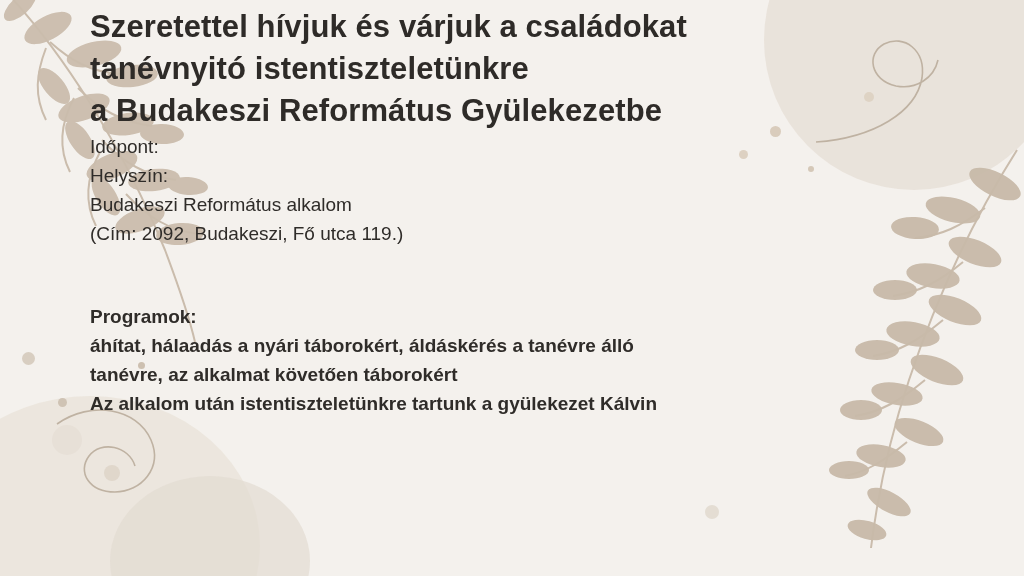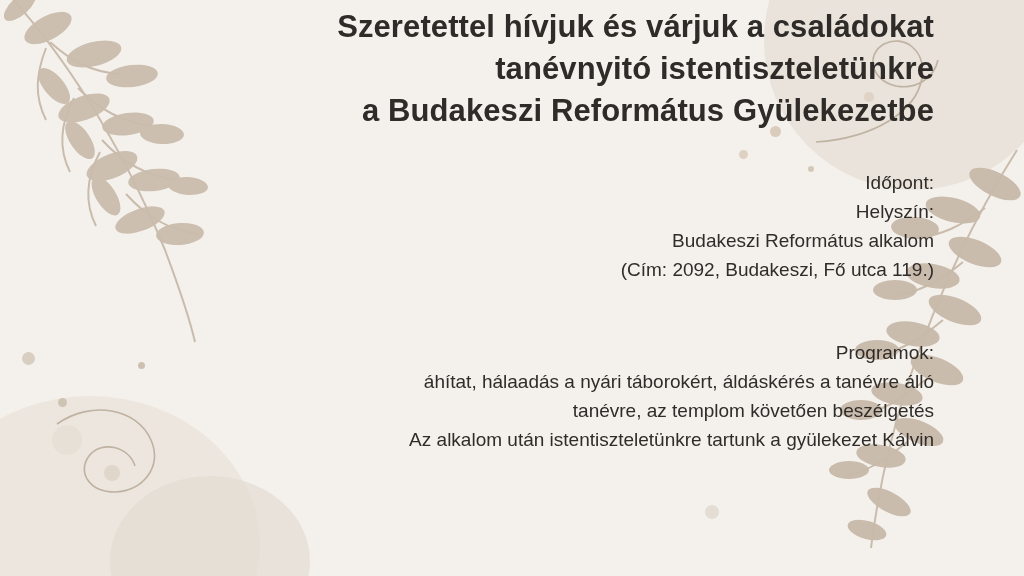--- a/index.html
+++ b/index.html
@@ -60,44 +60,44 @@
   .squiggle.tr { right: 80px; top: 20px; }
   .squiggle.bl { left: 55px; bottom: 60px; }
 
   .content {
     position: relative;
     z-index: 5;
     width: 1024px;
     height: 576px;
     box-sizing: border-box;
     padding: 0 90px;
-    text-align: right;
+    text-align: left;
     color: #332f2c;
   }
   .title {
     margin: 0;
     padding-top: 6px;
     font-size: 31px;
     font-weight: 700;
     line-height: 1.35;
     color: #2e2b28;
     letter-spacing: .1px;
   }
   .title .line { display: block; }
 
   .block {
     font-size: 19px;
     line-height: 1.53;
     color: #2f2c29;
   }
-  .details { margin-top: 36px; }
+  .details { }
   .details .line { display: block; }
 
   .programs { margin-top: 54px; }
-  .programs .line { display: block; }
+  .programs .line { display: block; font-weight: bold; }
 </style>
 </head>
 <body>
 
 <div class="poster">
 
   <div class="blob blob-tr"></div>
   <div class="blob blob-bl"></div>
   <div class="blob blob-bl2"></div>
 
@@ -191,18 +191,18 @@
     <div class="block details">
       <span class="line">Időpont:</span>
       <span class="line">Helyszín:</span>
       <span class="line">Budakeszi Református alkalom</span>
       <span class="line">(Cím: 2092, Budakeszi, Fő utca 119.)</span>
     </div>
 
     <div class="block programs">
       <span class="line">Programok:</span>
       <span class="line">áhítat, hálaadás a nyári táborokért, áldáskérés a tanévre álló</span>
-      <span class="line">tanévre, az templom követően beszélgetés</span>
+      <span class="line">tanévre, az alkalmat követően táborokért</span>
       <span class="line">Az alkalom után istentiszteletünkre tartunk a gyülekezet Kálvin</span>
     </div>
 
   </div>
 </div>
 
 </body></html>

